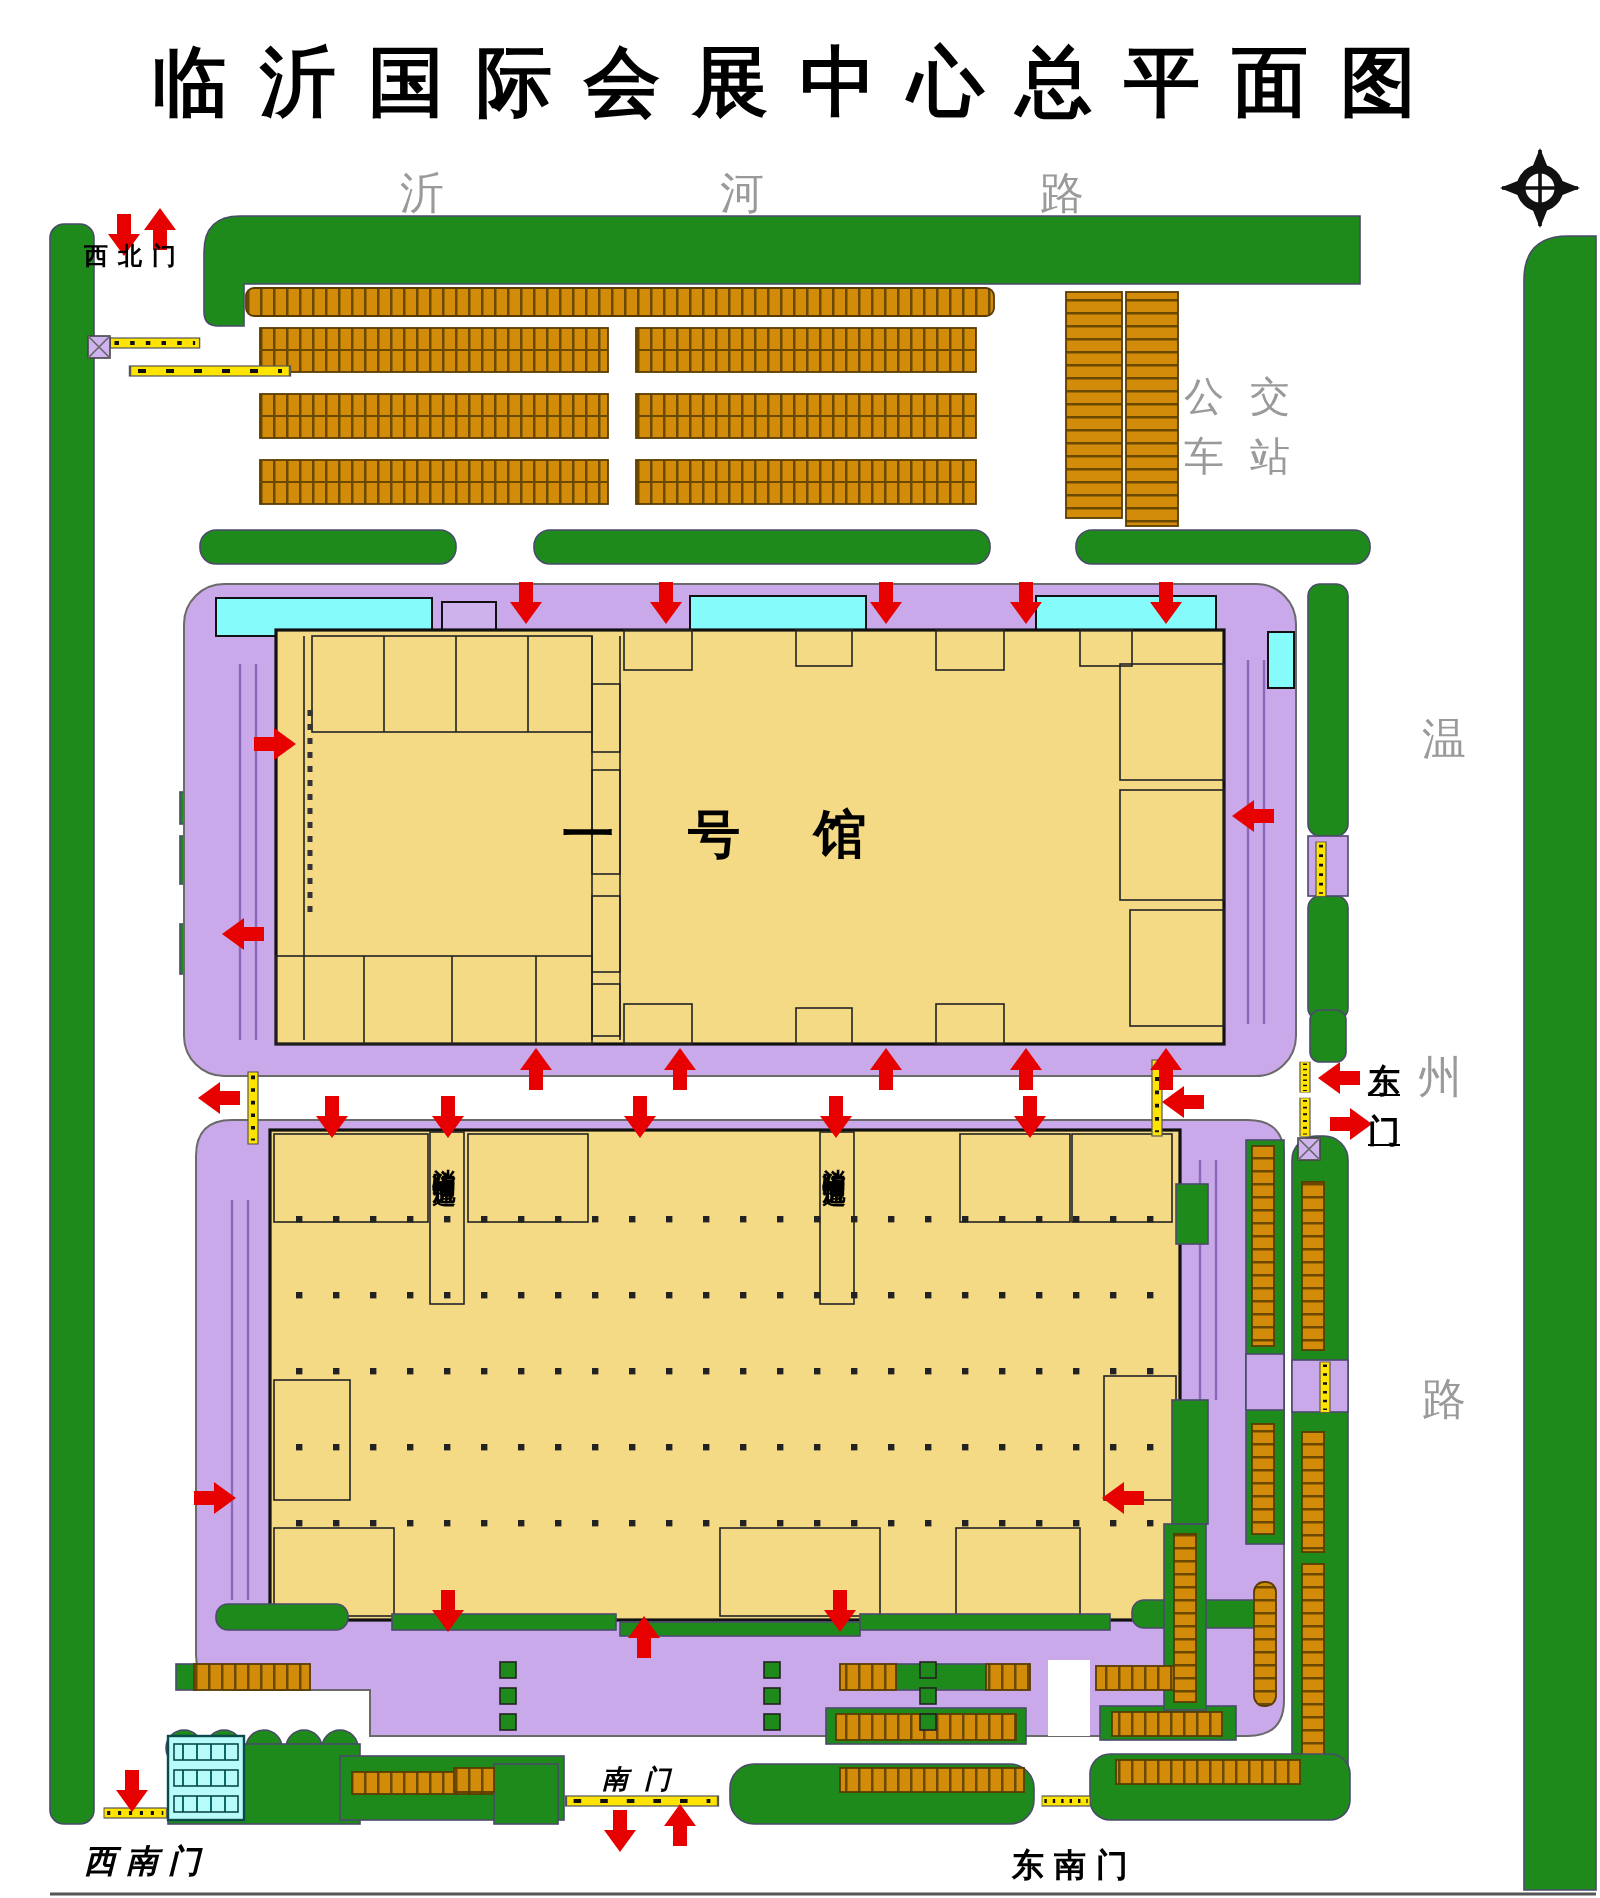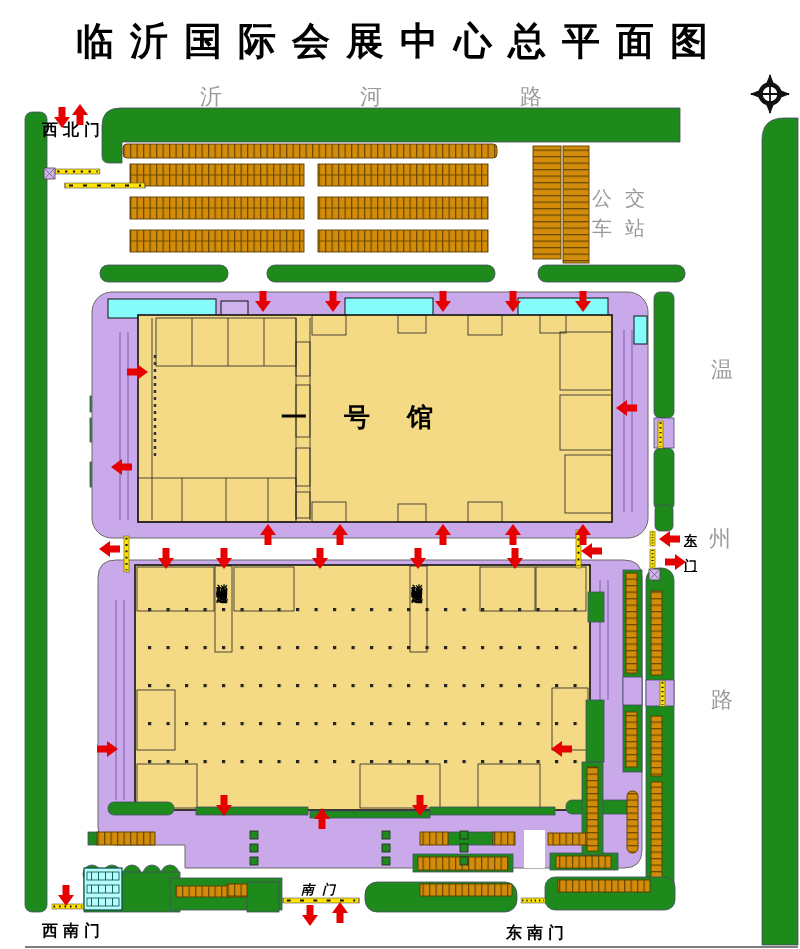--- a/index.html
+++ b/index.html
@@ -288,21 +288,21 @@
 
 <line x1="25" y1="947" x2="798" y2="947" stroke="#555" stroke-width="1.5"></line>
 </svg>
 
 <div class="lbl gray" style="left:200px;top:82px;font-size:22px;letter-spacing:138px;">沂河路</div>
 <div id="title" class="lbl">临沂国际会展中心总平面图</div>
 <div class="lbl gray" style="left:711px;top:355px;font-size:22px;">温</div>
 <div class="lbl gray" style="left:709px;top:524px;font-size:22px;">州</div>
 <div class="lbl gray" style="left:711px;top:685px;font-size:22px;">路</div>
 <div class="lbl gray wrap" style="left:592px;top:183px;width:66px;font-size:20px;letter-spacing:13px;line-height:30px;">公交车站</div>
-<div class="lbl bold" style="left:42px;top:120px;font-size:16px;letter-spacing:5px;">西北门</div>
-<div class="lbl bold wrap" style="left:684px;top:528px;width:18px;font-size:13px;line-height:25px;text-decoration:underline;">东门</div>
+<div class="lbl bold" style="left:42px;top:120px;font-size:12px;letter-spacing:5px;">西北门</div>
+<div class="lbl bold wrap" style="left:684px;top:528px;width:18px;font-size:16px;line-height:25px;text-decoration:underline;">东门</div>
 <div class="lbl bold" style="left:281px;top:400px;font-size:26px;letter-spacing:37px;">一号馆</div>
 <div class="lbl bold vtext" style="left:214px;top:575px;height:84px;font-size:11.5px;letter-spacing:1.5px;">消防物流通道</div>
 <div class="lbl bold vtext" style="left:409px;top:575px;height:84px;font-size:11.5px;letter-spacing:1.5px;">消防物流通道</div>
 <div class="lbl bold" style="left:301px;top:881px;font-size:13px;letter-spacing:8px;font-style:italic;">南门</div>
-<div class="lbl bold" style="left:42px;top:921px;font-size:16px;letter-spacing:5px;">西南门</div>
+<div class="lbl bold" style="left:42px;top:921px;font-size:16px;letter-spacing:5px;font-style:italic;">西南门</div>
 <div class="lbl bold" style="left:506px;top:923px;font-size:16px;letter-spacing:5px;text-align:right;">东南门</div>
 </div>
 
 </body></html>

